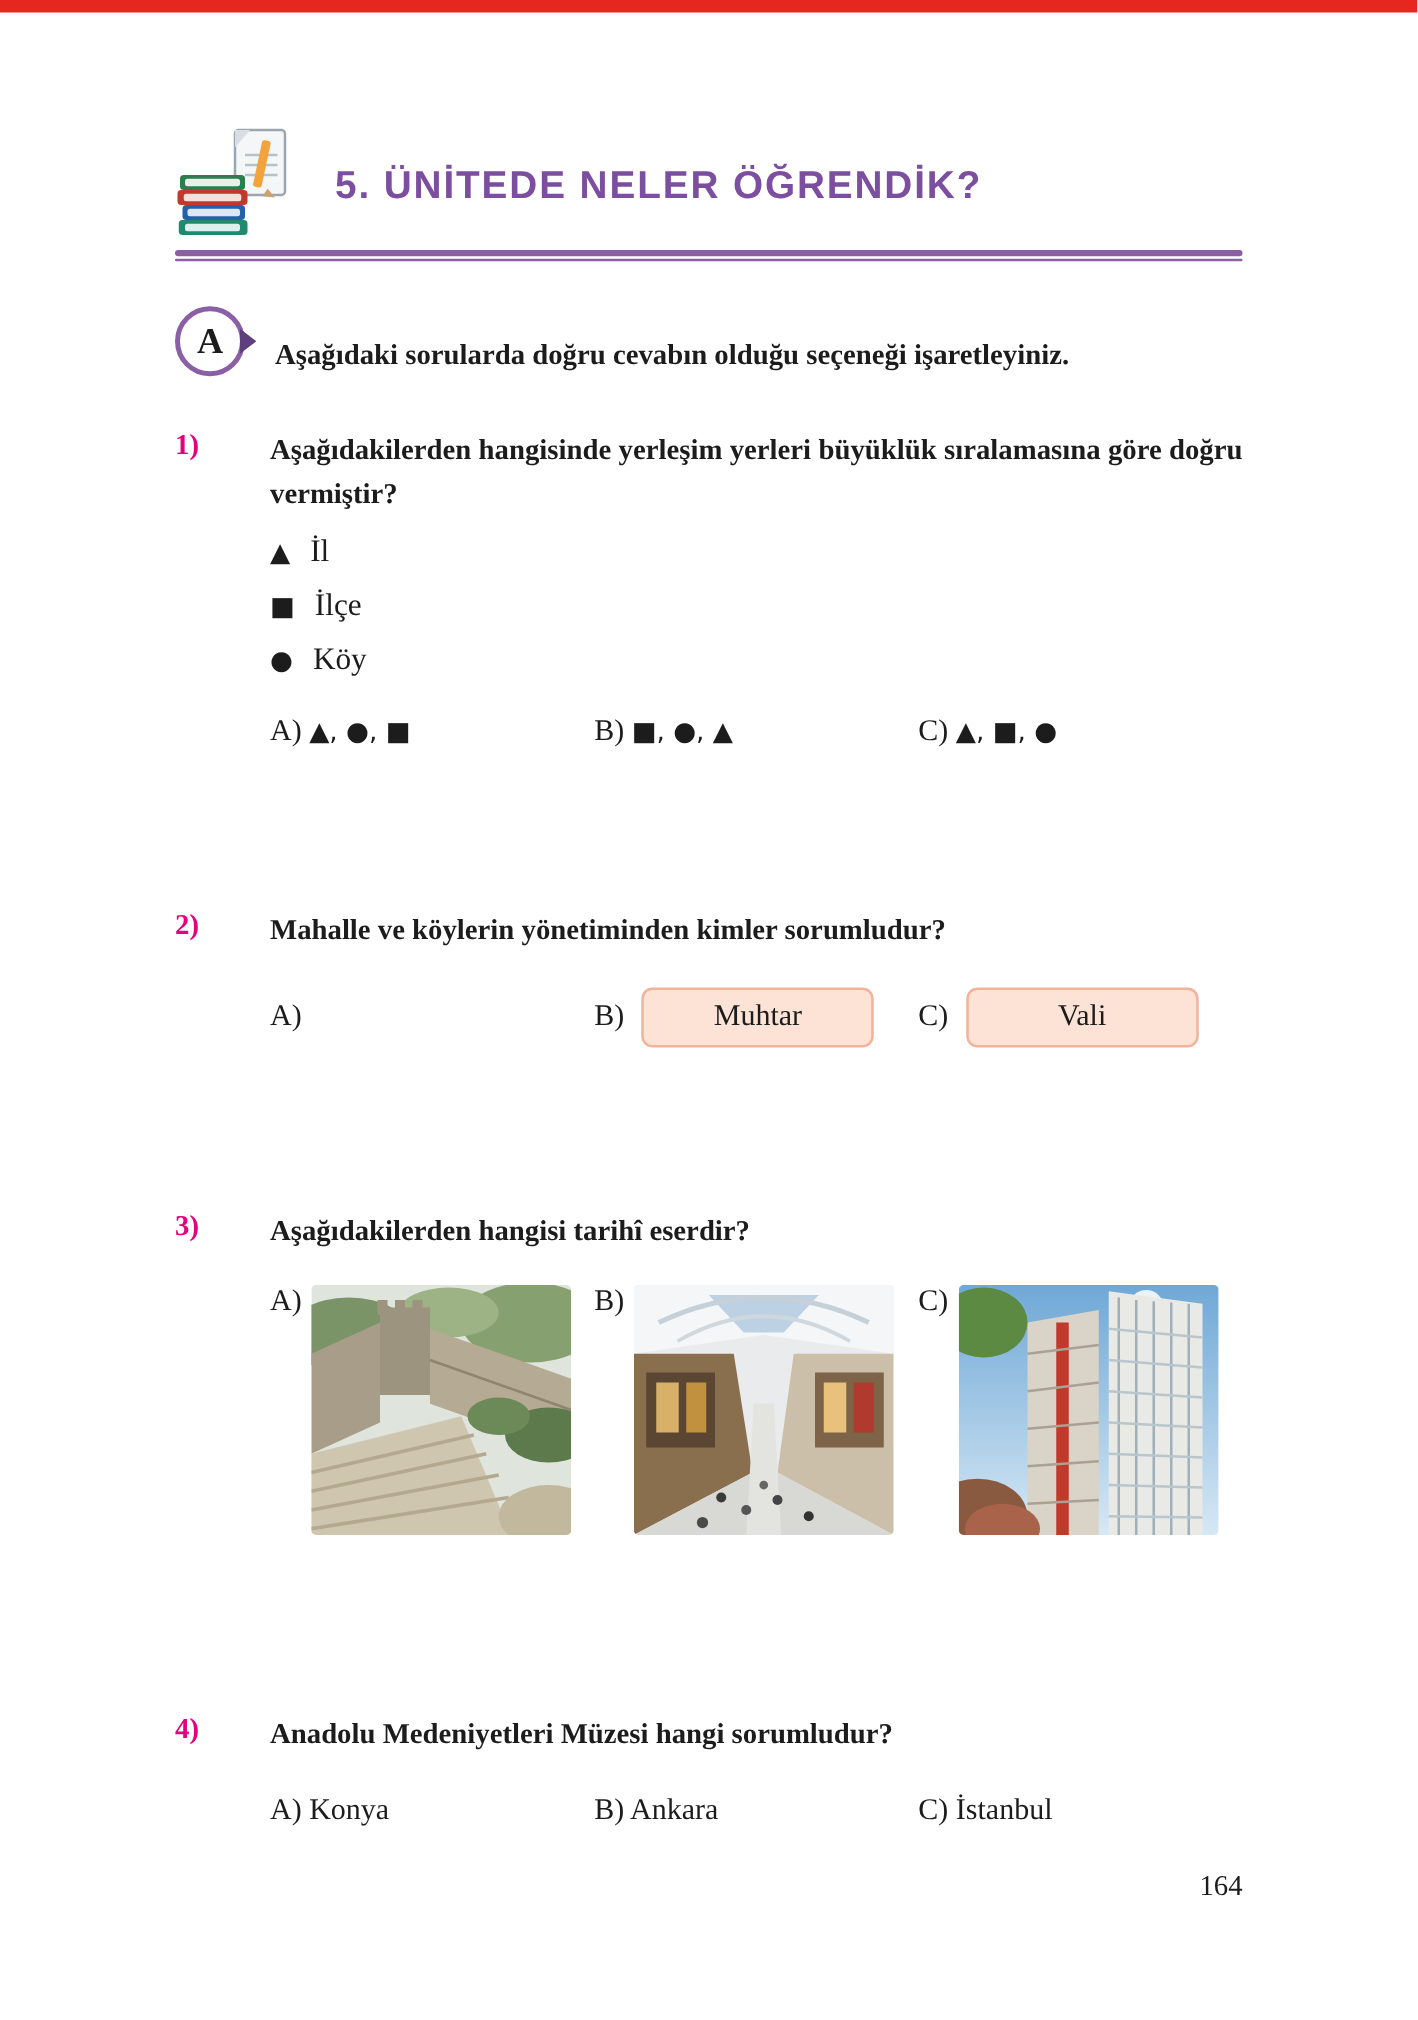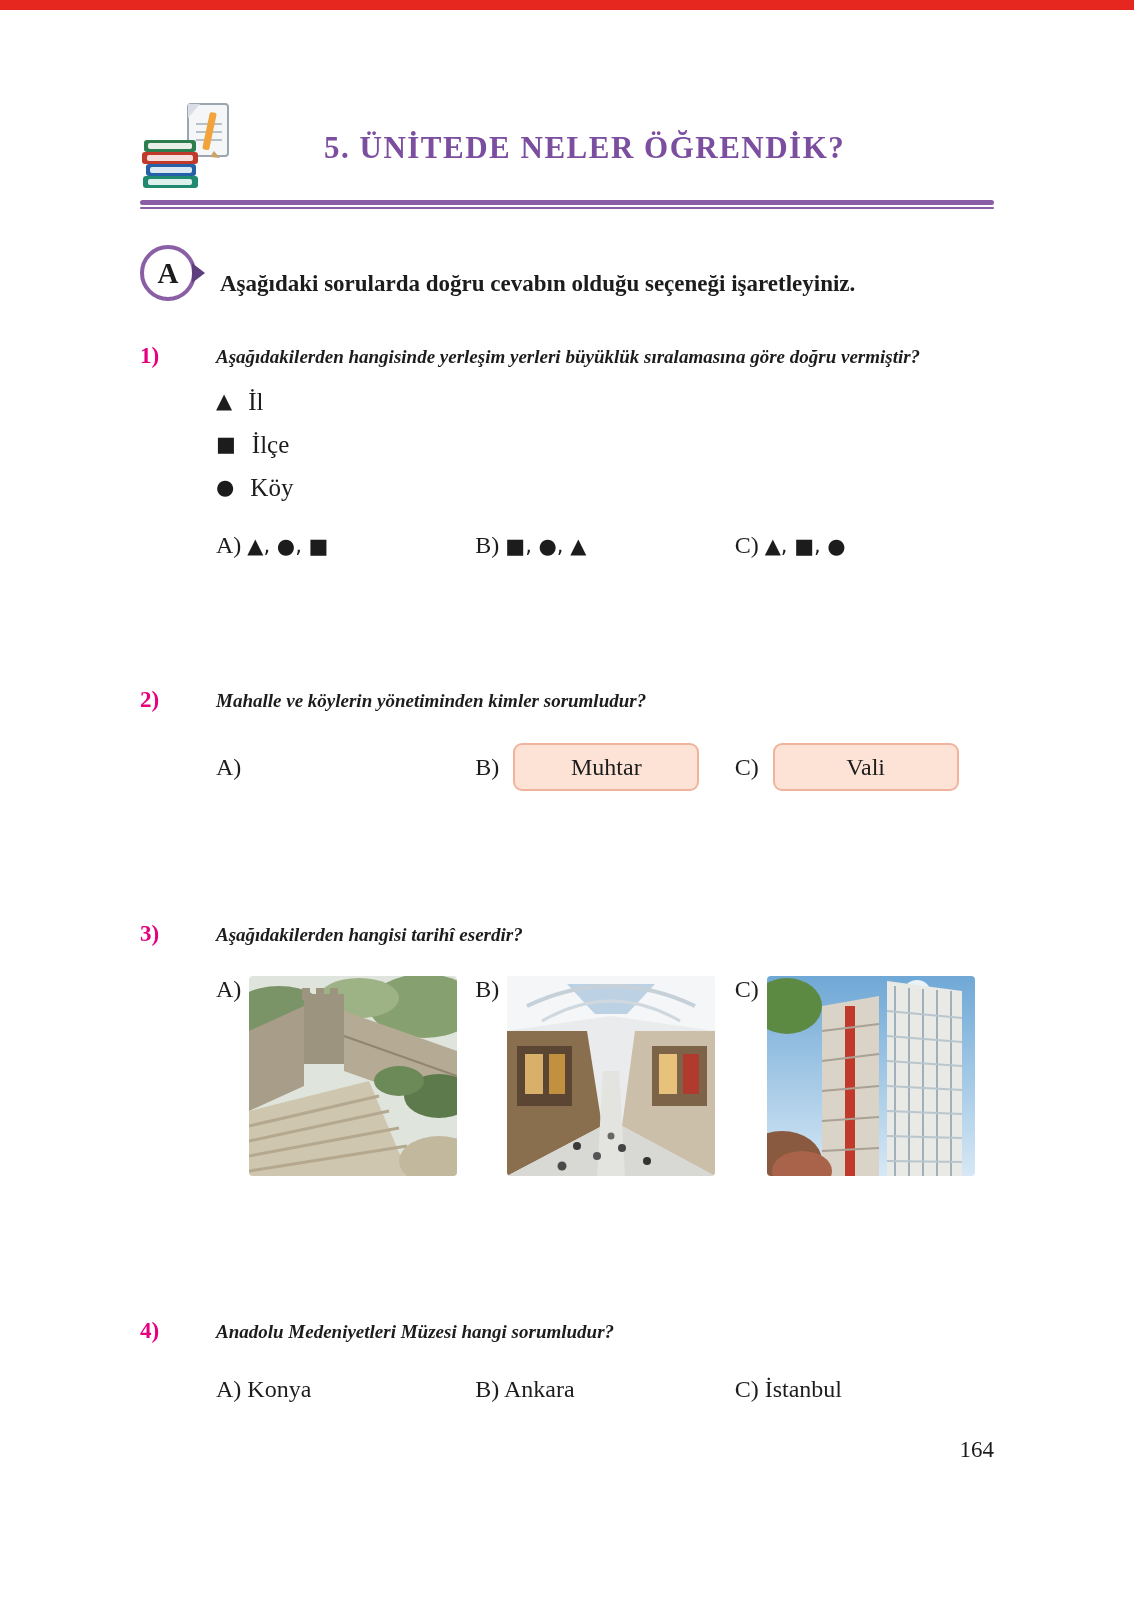--- a/index.html
+++ b/index.html
@@ -10,23 +10,23 @@
     color:#1c1c1c;
     position:relative;
   }
   .top-bar { width:100%; height:10px; background:#e5271f; }
   .content { padding:0 140px; }
 
   
   .unit-header { display:flex; align-items:center; margin-top:92px; }
   .books-icon { width:100px; height:92px; flex:none; }
   .unit-title {
-    font-family:Liberation Serif, serif;
+    font-family:Liberation Sans, sans-serif;
     font-weight:bold; font-size:31px; letter-spacing:1.5px;
-    color:#7c4ea0; margin-left:84px; white-space:nowrap;
+    color:#7c4ea0; margin-left:28px; white-space:nowrap;
   }
   .header-rule { margin-top:6px; }
   .header-rule .thick { height:5px; background:#8a5fa5; border-radius:3px; }
   .header-rule .thin  { height:2px; background:#8a5fa5; margin-top:2px; border-radius:2px; }
 
   
   .section-a { display:flex; align-items:center; margin-top:36px; gap:24px; }
   .badge-a {
     position:relative; width:56px; height:56px; flex:none;
     border:4px solid #8a5fa5; border-radius:50%;
@@ -36,21 +36,21 @@
   .badge-arrow {
     position:absolute; right:-13px; top:50%; transform:translateY(-50%);
     width:0; height:0; border-top:10px solid transparent; border-bottom:10px solid transparent;
     border-left:13px solid #5e3f7d;
   }
   .instruction { font-size:23px; font-weight:bold;margin-top:22px; }
 
   
   .q-row { display:flex; align-items:flex-start; }
   .q-num { width:76px; flex:none; color:#e6007e; font-weight:bold; font-size:23px; }
-  .q-text { flex:1; font-weight:bold; font-size:19px; text-align:justify; line-height:1.5;font-style:italic; }
+  .q-text { flex:1; font-weight:bold; font-size:23px; text-align:justify; line-height:1.5; }
 
   .q1 { margin-top:42px; }
   .symbol-list { list-style:none; margin:16px 0 0 76px; }
   .symbol-list li { display:flex; align-items:center; gap:16px; font-size:25px; margin-top:15px; }
   .sym { font-family:"DejaVu Sans", sans-serif; font-size:21px; line-height:1; }
 
   .three-col { display:grid; grid-template-columns:1fr 1fr 1fr; margin-left:76px; }
   .q1 .three-col { margin-top:30px; }
   .option { font-size:24px; }
   .opt-sym { font-family:"DejaVu Sans", sans-serif; font-size:21px; }

